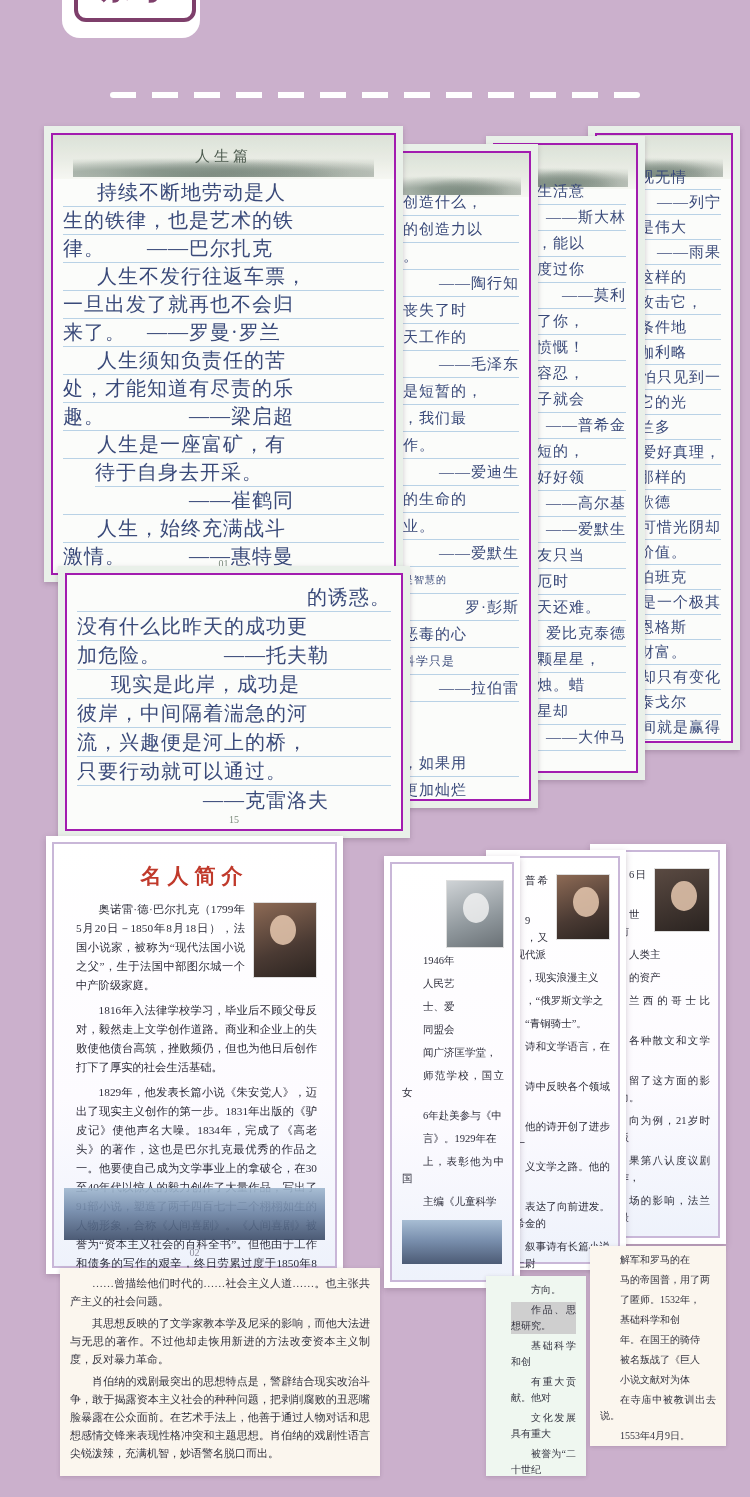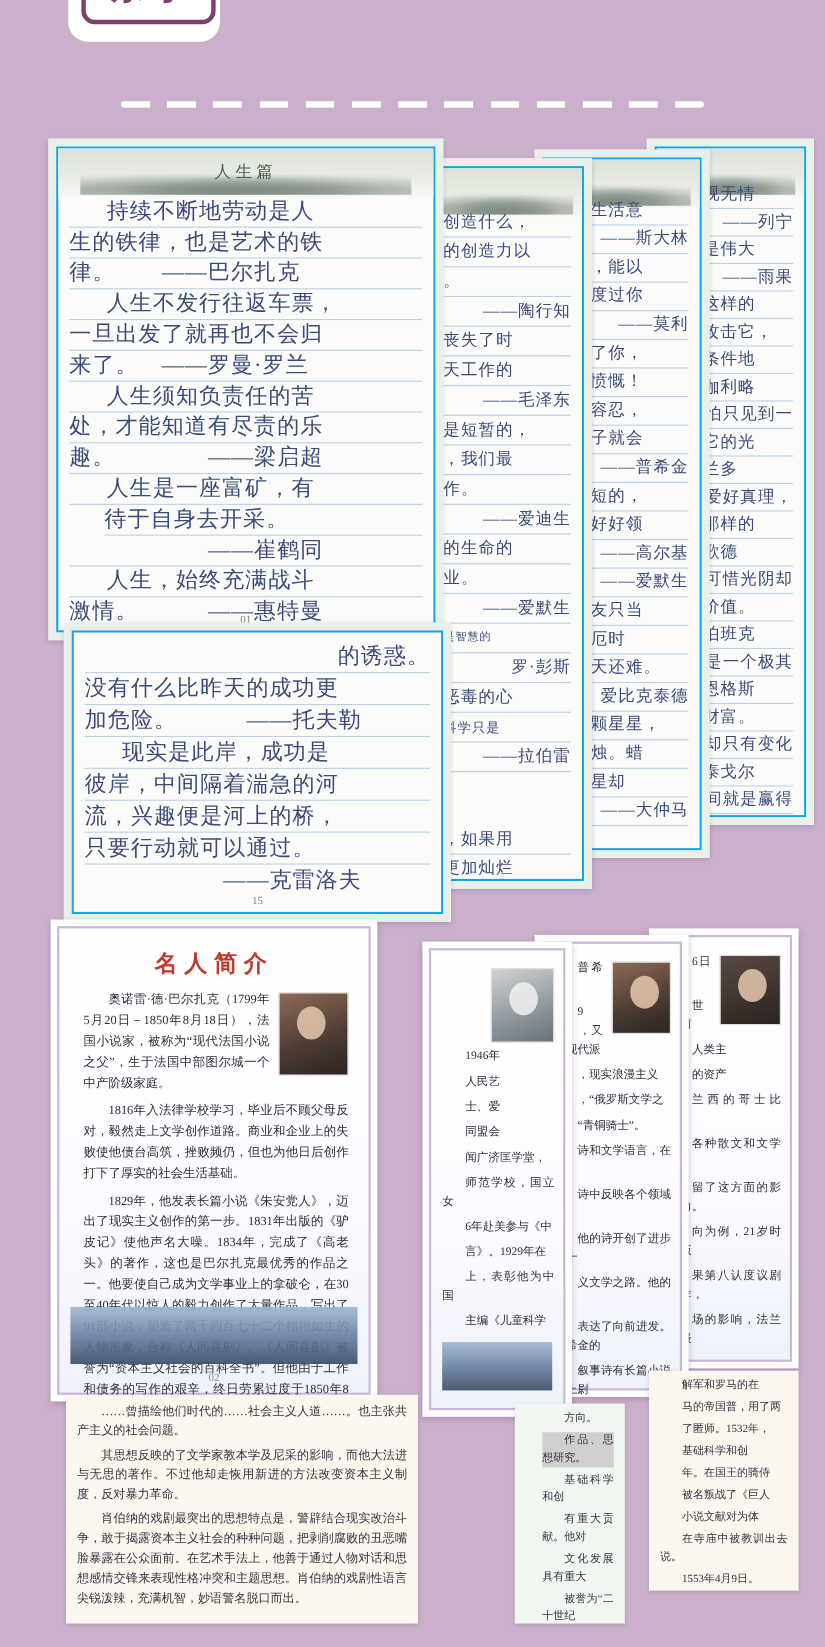--- a/index.html
+++ b/index.html
@@ -37,21 +37,21 @@
     box-shadow:0 2px 5px rgba(80,50,80,.25);
     overflow:hidden;
   }
   .card.frame{
     background:#eef3ee;
     border:7px solid #e9f0e9;
   }
   .card .inner{
     position:absolute;left:0;top:0;right:0;bottom:0;
     background:#fbfcfa;
-    border:2px solid #0ea5e9;
+    border:2px solid #a21caf;
     box-sizing:border-box;
   }
   .ink-top{
     position:absolute;left:0;right:0;top:0;height:44px;
     background:linear-gradient(180deg,#d8dfd4 0%, #e9ece4 60%, #f6f7f2 100%);
     opacity:.9;
   }
   .ink-top:after{
     content:"";position:absolute;left:6%;bottom:2px;width:88%;height:22px;
     background:
@@ -350,21 +350,21 @@
     </div>
   </div>
 
   <div class="btm tint-cream" style="left:24px; top:432px; width:320px; height:208px;">
     <p>……曾描绘他们时代的……社会主义人道……。也主张共产主义的社会问题。</p>
     <p>其思想反映的了文学家教本学及尼采的影响，而他大法进与无思的著作。不过他却走恢用新进的方法改变资本主义制度，反对暴力革命。</p>
     <p>肖伯纳的戏剧最突出的思想特点是，警辟结合现实改治斗争，敢于揭露资本主义社会的种种问题，把剥削腐败的丑恶嘴脸暴露在公众面前。在艺术手法上，他善于通过人物对话和思想感情交锋来表现性格冲突和主题思想。肖伯纳的戏剧性语言尖锐泼辣，充满机智，妙语警名脱口而出。</p>
   </div>
 
 
-  <div class="btm tint-green" style="left:432px; top:440px; width:100px; height:200px;font-size:10px;line-height:16px;padding-left:25px;">
+  <div class="btm tint-green" style="left:450px; top:440px; width:100px; height:200px;font-size:10px;line-height:16px;padding-left:25px;">
     <p>方向。</p>
     <p class="hl">作品、思想研究。</p>
     <p>基础科学和创</p>
     <p>有重大贡献。他对</p>
     <p>文化发展具有重大</p>
     <p>被誉为“二十世纪</p>
 
   </div>
 
   <div class="btm tint-cream" style="left:554px; top:410px; width:136px; height:200px;font-size:10px;line-height:16px;">

